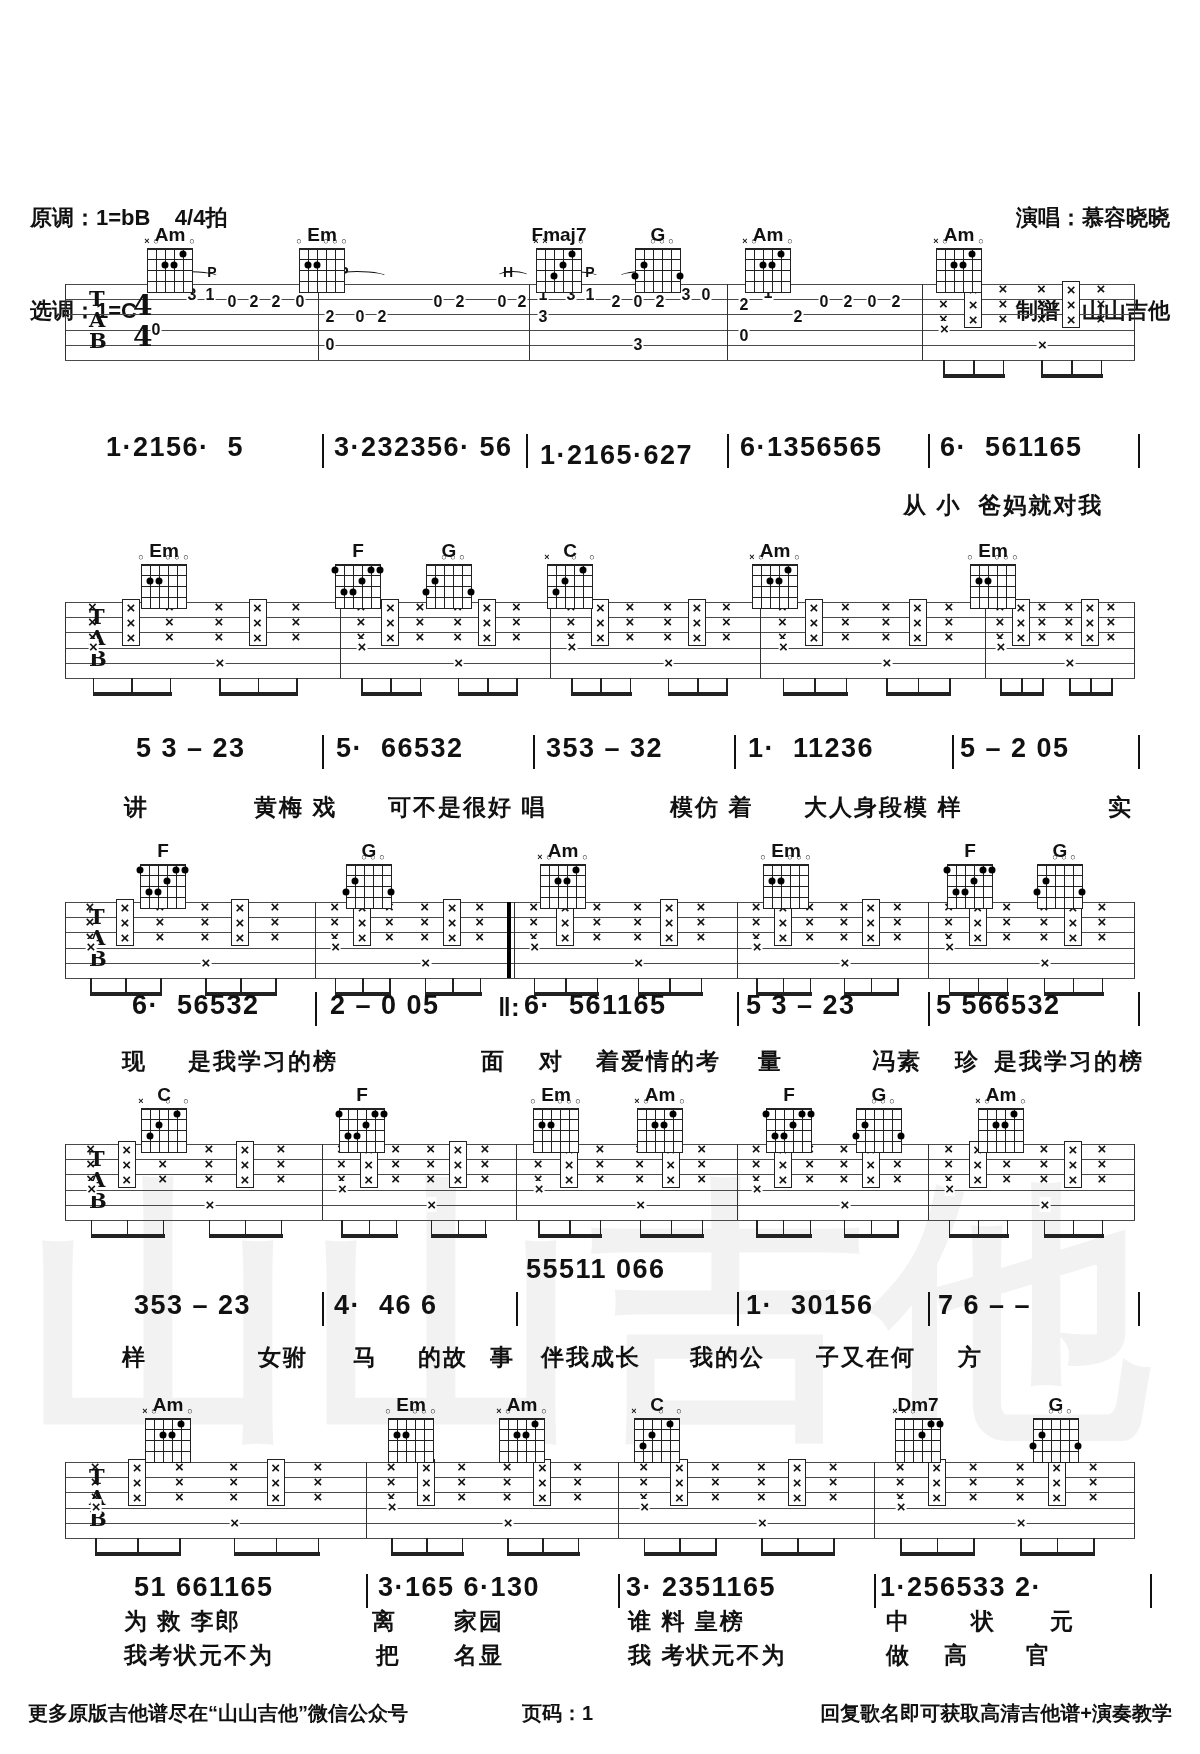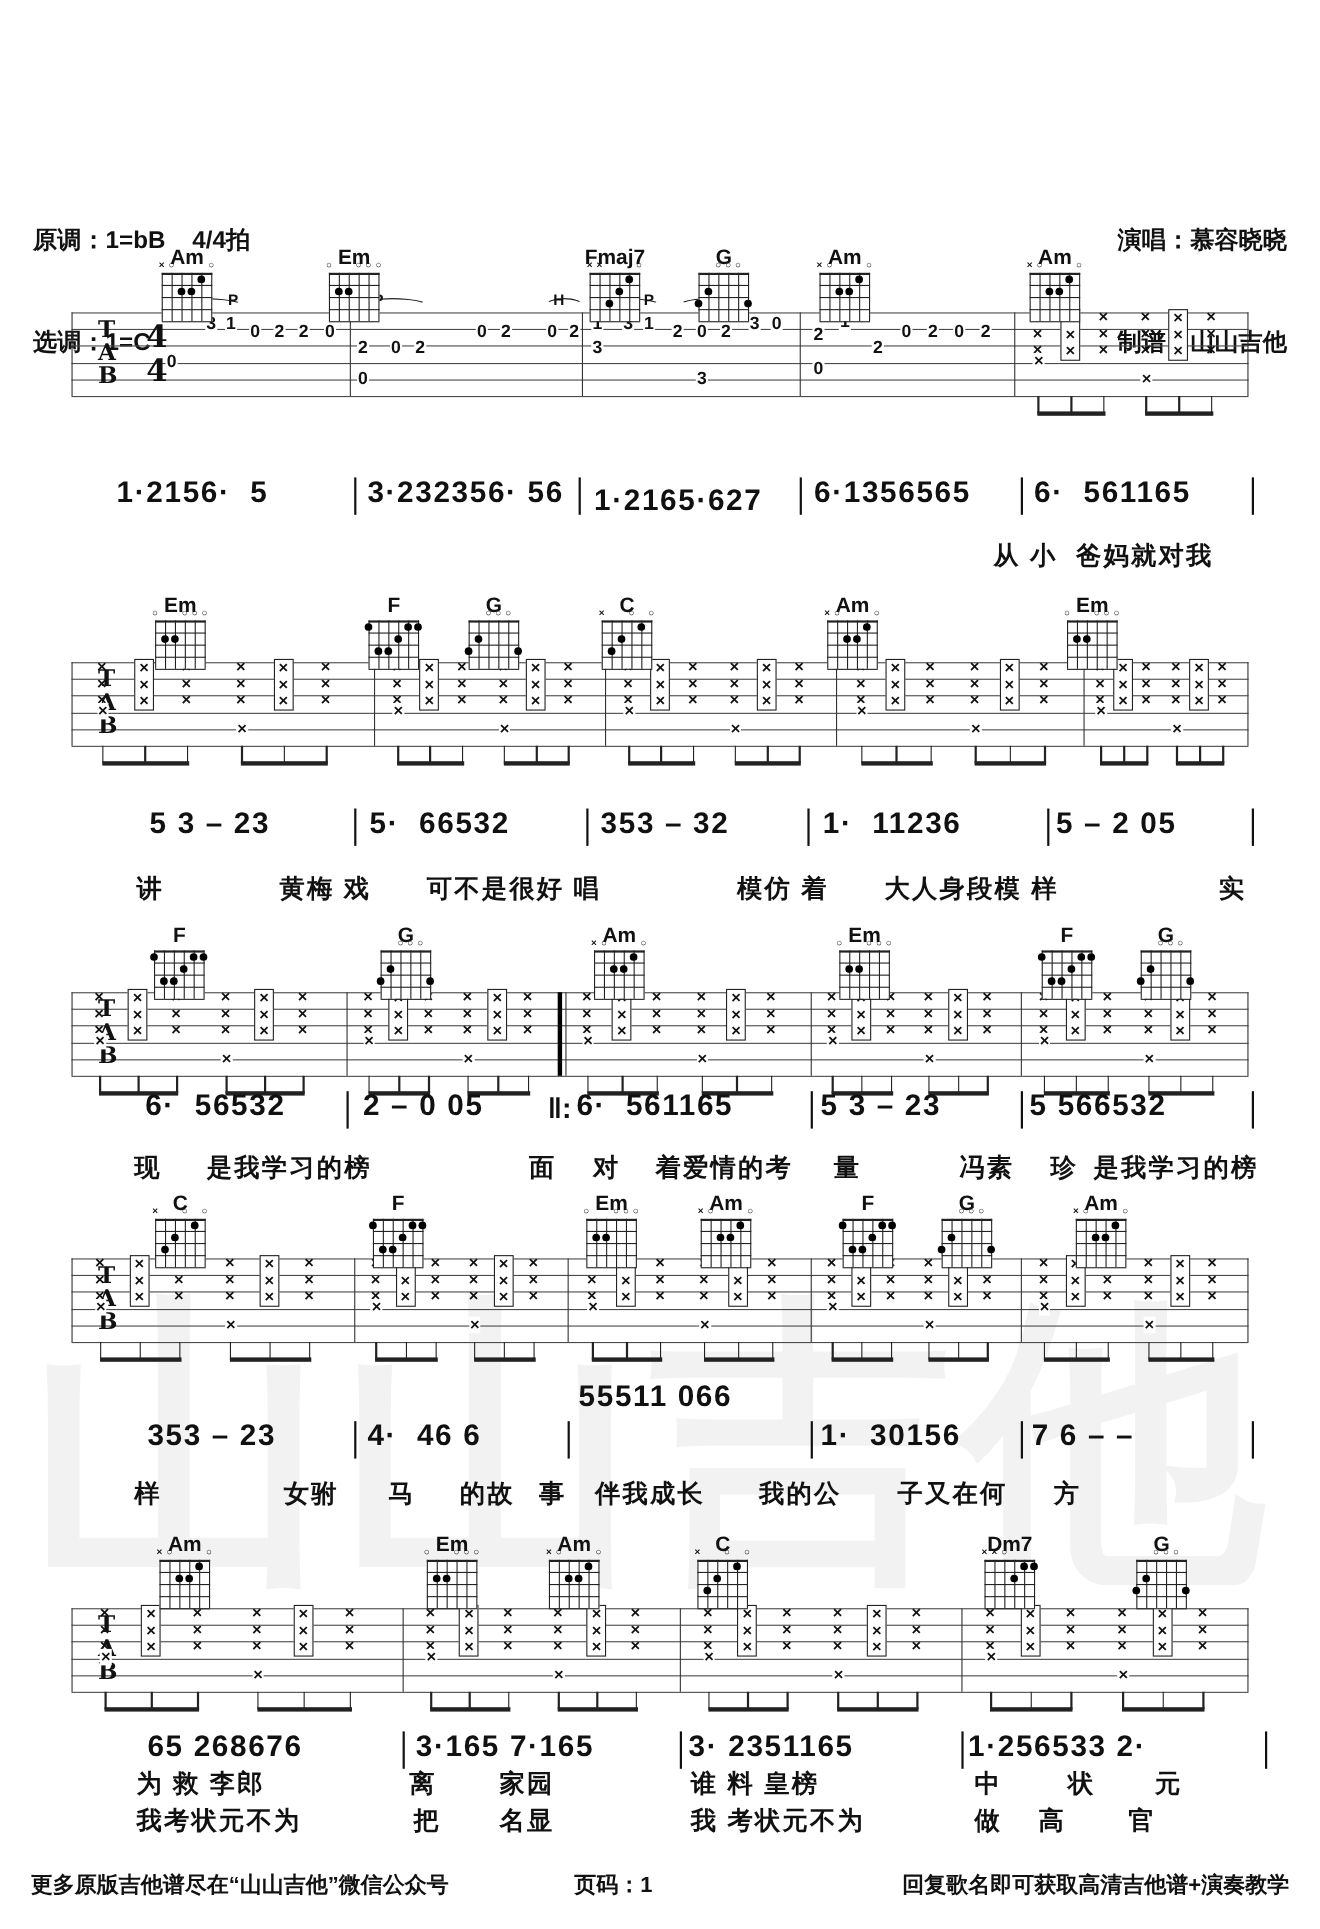--- a/index.html
+++ b/index.html
@@ -1504,22 +1504,22 @@
       <div class="jp-bar" style="left: 1138px; top: 1292px;"></div>
       <div class="lyr" style="left: 122px; top: 1342px;">样</div>
       <div class="lyr" style="left: 258px; top: 1342px;">女驸</div>
       <div class="lyr" style="left: 353px; top: 1342px;">马</div>
       <div class="lyr" style="left: 418px; top: 1342px;">的故</div>
       <div class="lyr" style="left: 490px; top: 1342px;">事</div>
       <div class="lyr" style="left: 541px; top: 1342px;">伴我成长</div>
       <div class="lyr" style="left: 690px; top: 1342px;">我的公</div>
       <div class="lyr" style="left: 816px; top: 1342px;">子又在何</div>
       <div class="lyr" style="left: 958px; top: 1342px;">方</div>
-      <div class="jp-m" style="left: 134px; top: 1572px;">65 268676</div>
-      <div class="jp-m" style="left: 378px; top: 1572px;">3·165 7·165</div>
+      <div class="jp-m" style="left: 134px; top: 1572px;">51 661165</div>
+      <div class="jp-m" style="left: 378px; top: 1572px;">3·165 6·130</div>
       <div class="jp-m" style="left: 626px; top: 1572px;">3· 2351165</div>
       <div class="jp-m" style="left: 880px; top: 1572px;">1·256533 2·</div>
       <div class="jp-bar" style="left: 366px; top: 1574px;"></div>
       <div class="jp-bar" style="left: 618px; top: 1574px;"></div>
       <div class="jp-bar" style="left: 874px; top: 1574px;"></div>
       <div class="jp-bar" style="left: 1150px; top: 1574px;"></div>
       <div class="lyr" style="left: 124px; top: 1606px;">为 救 李郎</div>
       <div class="lyr" style="left: 372px; top: 1606px;">离</div>
       <div class="lyr" style="left: 454px; top: 1606px;">家园</div>
       <div class="lyr" style="left: 628px; top: 1606px;">谁 料 皇榜</div>

